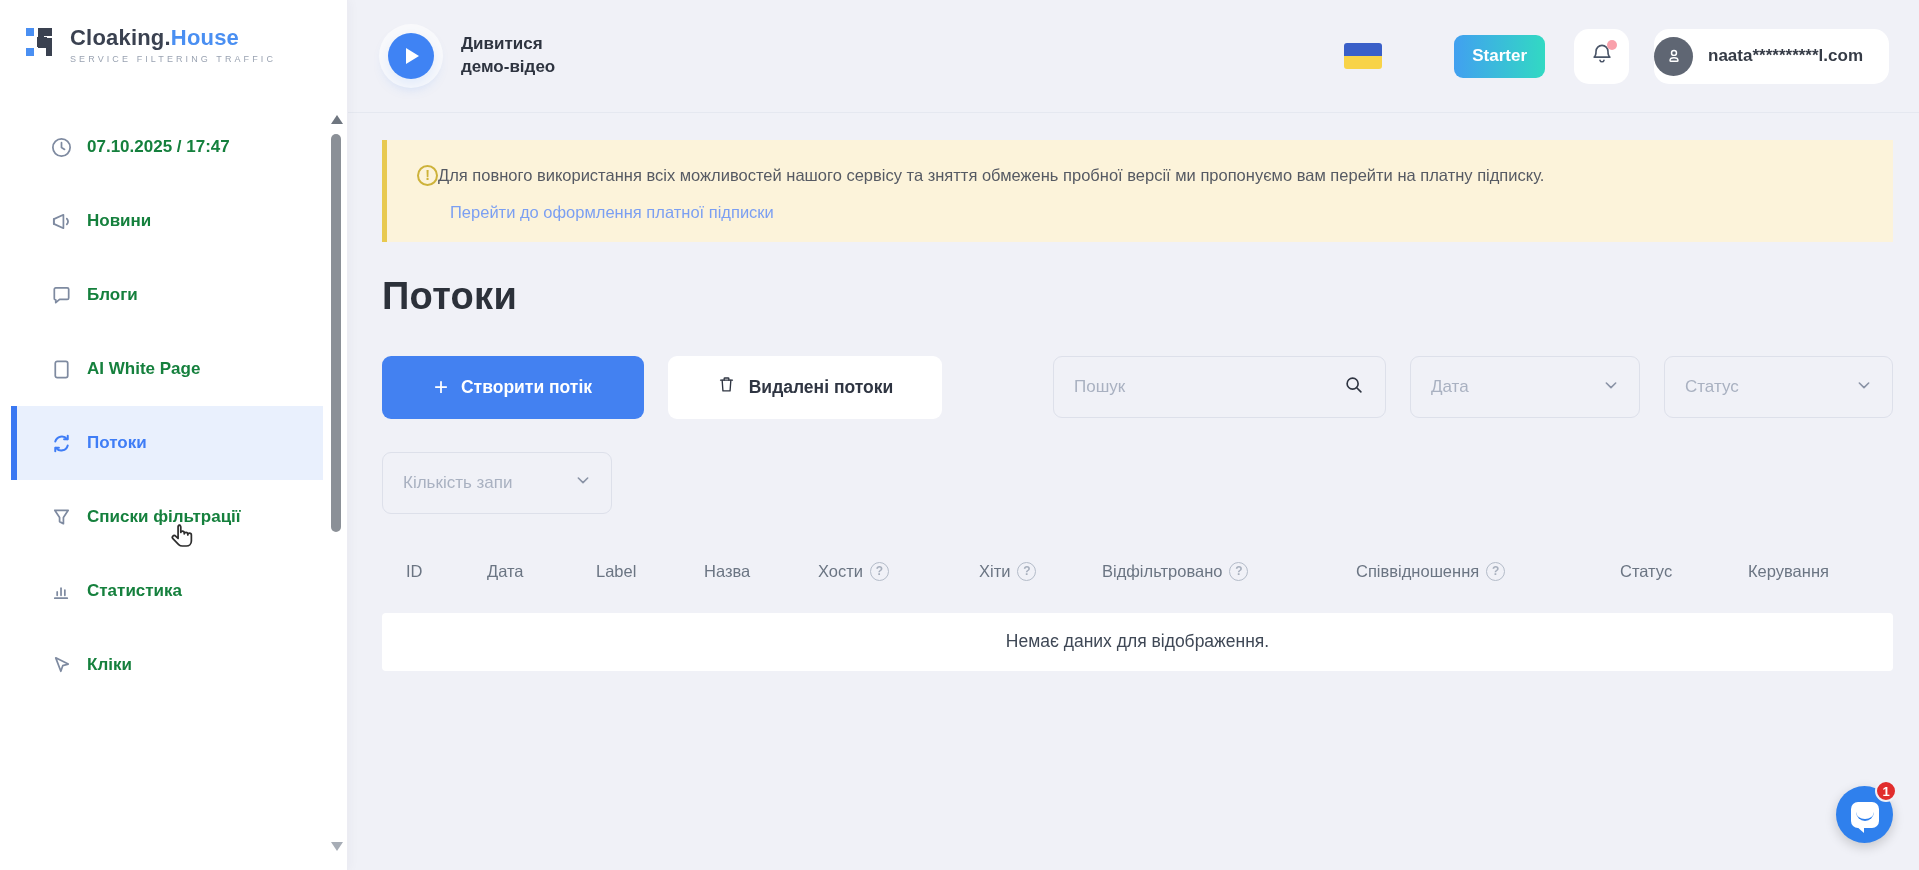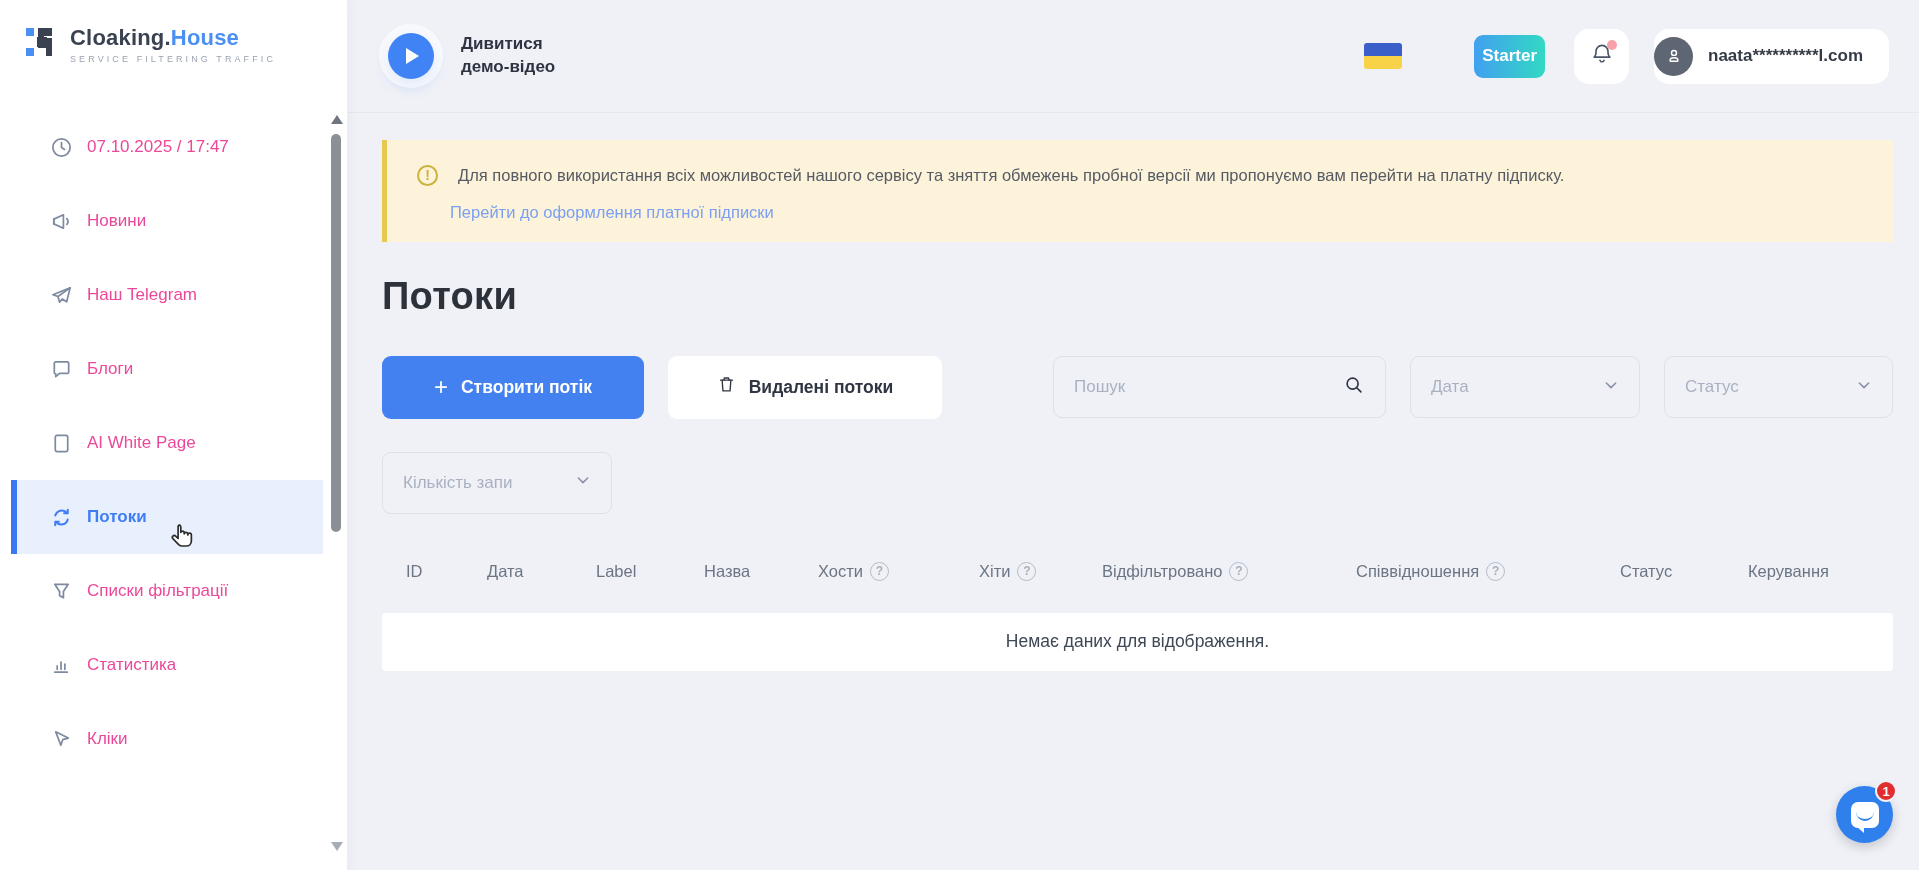--- a/index.html
+++ b/index.html
@@ -10,21 +10,21 @@
   .sidebar { position:absolute; left:0; top:0; width:348px; height:870px; background:#ffffff;
              border-right:1px solid #ececf3; box-shadow:2px 0 10px rgba(40,50,80,.04); z-index:5; }
   .logo { display:flex; align-items:center; gap:10px; padding:24px 0 0 24px; }
   .logo-text-line1 { font-size:22px; font-weight:700; color:#3a4150; letter-spacing:.2px; }
   .logo-text-line1 .accent { color:#4a8ff2; }
   .logo-tagline { font-size:9px; letter-spacing:3.1px; color:#9aa3b2; font-weight:500; margin-top:3px; }
   .nav { position:absolute; top:110px; left:0; right:0; }
   .nav-item { position:relative; display:flex; align-items:center; height:74px;
               margin:0 24px 0 11px; padding-left:38px; cursor:pointer; }
   .nav-item .ic { width:24px; height:24px; flex:0 0 24px; display:flex; align-items:center; justify-content:center; }
-  .nav-item .lbl { margin-left:14px; font-size:17px; color:#ec4899; font-weight:400; white-space:nowrap; }
+  .nav-item .lbl { margin-left:14px; font-size:17px; color:#15803d; font-weight:700; white-space:nowrap; }
   .nav-item.active { background:#e9f0fd; }
   .nav-item.active::before { content:""; position:absolute; left:0; top:0; bottom:0; width:6px; background:#3a78f2; }
   .nav-item.active .lbl { color:#3f7df6; font-weight:600; }
   svg.icon { stroke:#7e8aa0; fill:none; stroke-width:1.8; stroke-linecap:round; stroke-linejoin:round; }
   .nav-item.active svg.icon { stroke:#3f7df6; stroke-width:2.1; }
 
   
   .sb-scroll { position:absolute; right:5px; top:112px; width:12px; bottom:0; }
   .sb-up { position:absolute; top:3px; left:1px; width:0; height:0;
            border-left:6px solid transparent; border-right:6px solid transparent; border-bottom:9px solid #6f7680; }
@@ -34,39 +34,39 @@
 
   
   .main { position:absolute; left:348px; top:0; right:0; height:870px; }
   .topbar { display:flex; align-items:center; height:113px; border-bottom:1px solid #e5e8f0; padding:0 30px 0 40px; }
   .play-btn { width:46px; height:46px; border-radius:50%; background:#3f83f4; display:flex; align-items:center; justify-content:center;
               box-shadow:0 0 0 9px rgba(255,255,255,.6), 0 6px 14px rgba(63,131,244,.35); cursor:pointer; }
   .play-tri { width:0; height:0; border-top:8px solid transparent; border-bottom:8px solid transparent; border-left:13px solid #fff; margin-left:3px; }
   .demo-label { margin-left:27px; font-size:17px; font-weight:700; color:#2e3440; line-height:1.35; cursor:pointer; }
   .flag { margin-left:auto; width:38px; height:26px; border-radius:3px; overflow:hidden; cursor:pointer; }
   .flag .top { height:13px; background:#3a5fc8; } .flag .bot { height:13px; background:#f8d348; }
-  .plan-btn { margin-left:72px; height:43px; padding:0 8px; border:none; border-radius:9px; cursor:pointer;
+  .plan-btn { margin-left:72px; height:43px; padding:0 18px; border:none; border-radius:9px; cursor:pointer;
               background:linear-gradient(90deg,#41a0f0,#32d9c3); color:#fff; font-size:17px; font-weight:600;
               font-family:"Liberation Sans",sans-serif; }
   .bell-card { position:relative; margin-left:29px; width:55px; height:55px; background:#fff; border-radius:15px;
                display:flex; align-items:center; justify-content:center; cursor:pointer; }
   .bell-dot { position:absolute; top:11px; right:12px; width:10px; height:10px; border-radius:50%; background:#f9a0ab; }
   .user-card { margin-left:25px; height:55px; background:#fff; border-radius:15px; display:flex; align-items:center;
                padding:0 26px 0 0; cursor:pointer; }
   .avatar { width:39px; height:39px; border-radius:50%; background:#5f6673; display:flex; align-items:center; justify-content:center; }
   .user-email { margin-left:15px; font-size:17px; font-weight:600; color:#353b46; }
 
   .content { padding:27px 26px 0 34px; }
 
   
   .banner { background:#fcf3da; border-left:5px solid #e8c94f; padding:23px 24px 20px 30px; }
   .banner-row { display:flex; align-items:flex-start; }
   .warn-ic { flex:0 0 21px; width:21px; height:21px; border:2px solid #cdb23a; border-radius:50%;
              color:#cdb23a; font-weight:700; font-size:14px; text-align:center; line-height:17px; margin-top:2px; }
-  .banner-text { margin-left:20px; font-size:16.5px; color:#565a63; line-height:1.55; max-width:1400px; }
+  .banner-text { margin-left:0; font-size:16.5px; color:#565a63; line-height:1.55; max-width:1400px; }
   .banner-link { display:inline-block; margin:14px 0 0 33px; font-size:16.5px; color:#7b9ff2; cursor:pointer; text-decoration:none; }
 
   .page-title { margin-top:33px; font-size:38px; font-weight:800; color:#2c313a; letter-spacing:.3px; }
 
   
   .actions { display:flex; align-items:center; margin-top:38px; }
   .btn-blue { width:262px; height:63px; background:#4381f1; border:none; border-radius:9px; color:#fff;
               font-size:17.5px; font-weight:600; display:flex; align-items:center; justify-content:center; gap:13px;
               cursor:pointer; font-family:"Liberation Sans",sans-serif; }
   .btn-blue .plus { font-size:24px; font-weight:400; line-height:1; }
@@ -146,29 +146,20 @@
               <path d="M14 5L4 9.5v5L14 19V5z"></path>
               <path d="M4 9.5v5"></path>
               <path d="M17.5 9a4.5 4.5 0 0 1 0 6"></path>
             </svg>
         </span>
         <span class="lbl">Новини</span>
       </div>
       <div class="nav-item">
         <span class="ic">
           <svg class="icon" width="23" height="23" viewBox="0 0 24 24">
-              <path d="M21 4L3 11.2l5.3 1.9L10 19l2.8-3.4 4.6 3L21 4z"></path>
-              <path d="M8.3 13.1L21 4"></path>
-            </svg>
-        </span>
-        <span class="lbl">Наш Telegram</span>
-      </div>
-      <div class="nav-item">
-        <span class="ic">
-          <svg class="icon" width="23" height="23" viewBox="0 0 24 24">
               <path d="M4.5 5.5a1.5 1.5 0 0 1 1.5-1.5h12a1.5 1.5 0 0 1 1.5 1.5v9a1.5 1.5 0 0 1-1.5 1.5H10l-4 3.5V16.5H6a1.5 1.5 0 0 1-1.5-1.5v-9z"></path>
             </svg>
         </span>
         <span class="lbl">Блоги</span>
       </div>
       <div class="nav-item">
         <span class="ic">
           <svg class="icon" width="23" height="23" viewBox="0 0 24 24">
               <rect x="5.5" y="3.5" width="13" height="17" rx="2"></rect>
             </svg>

